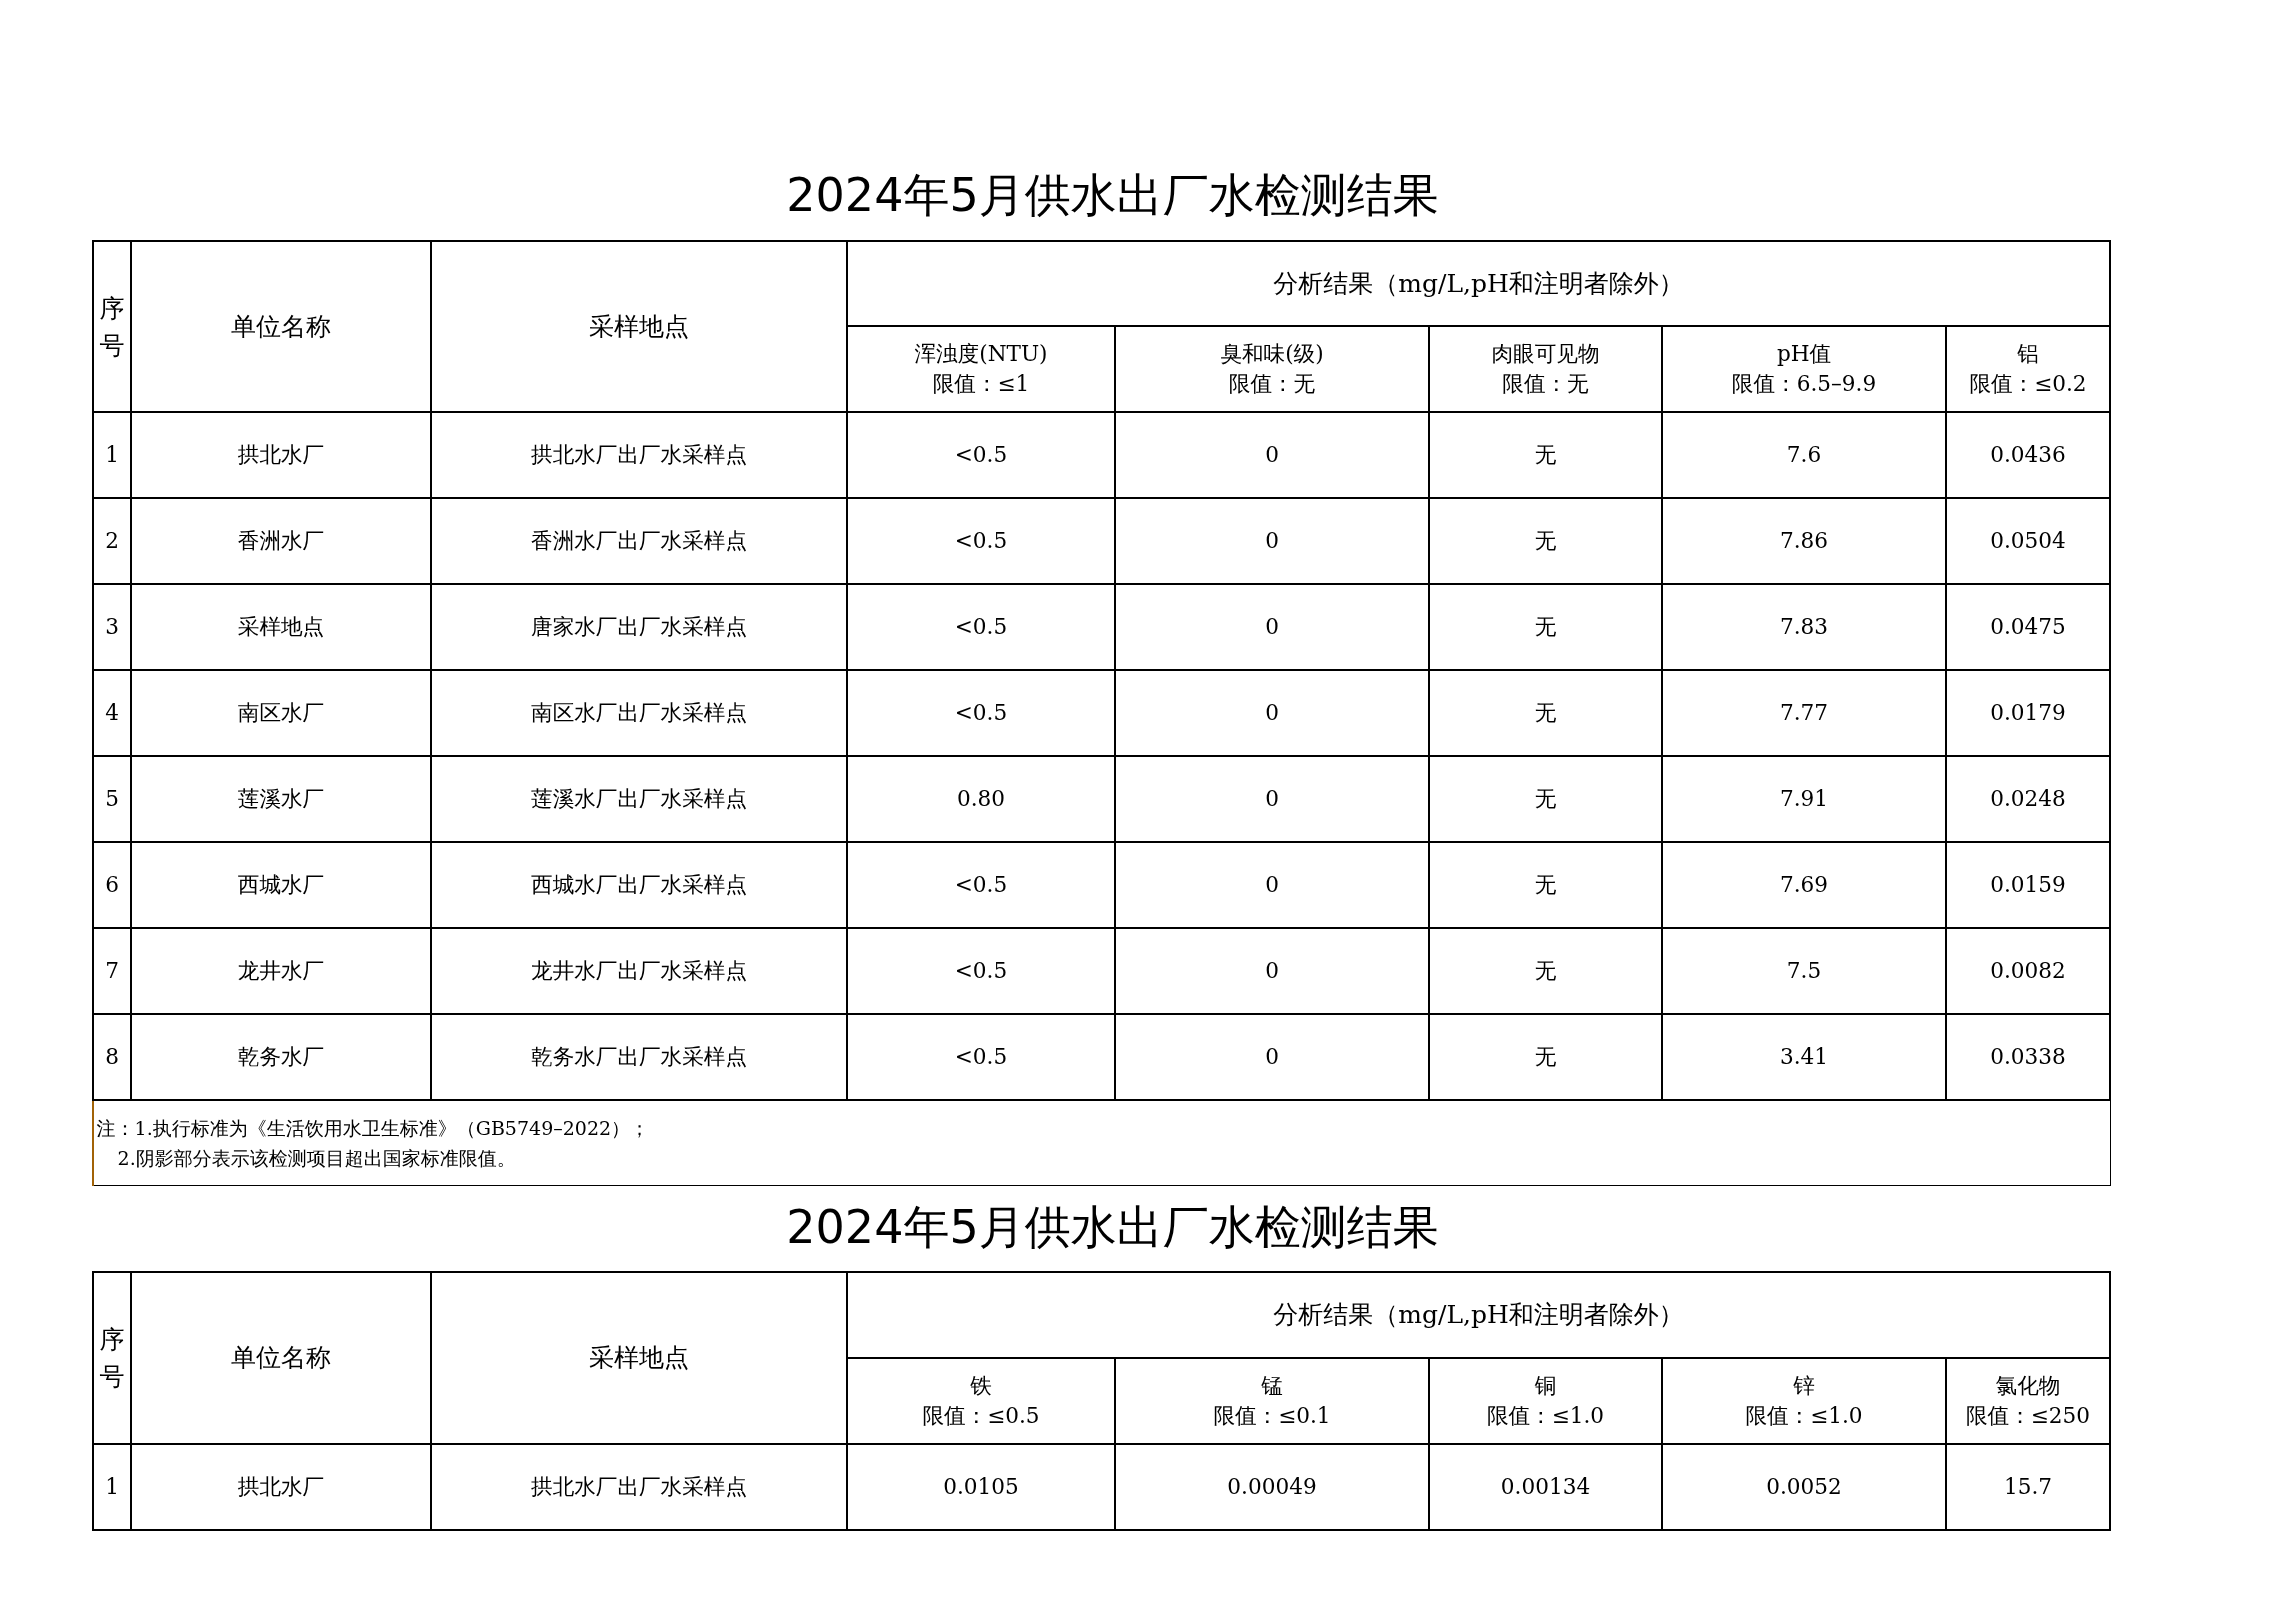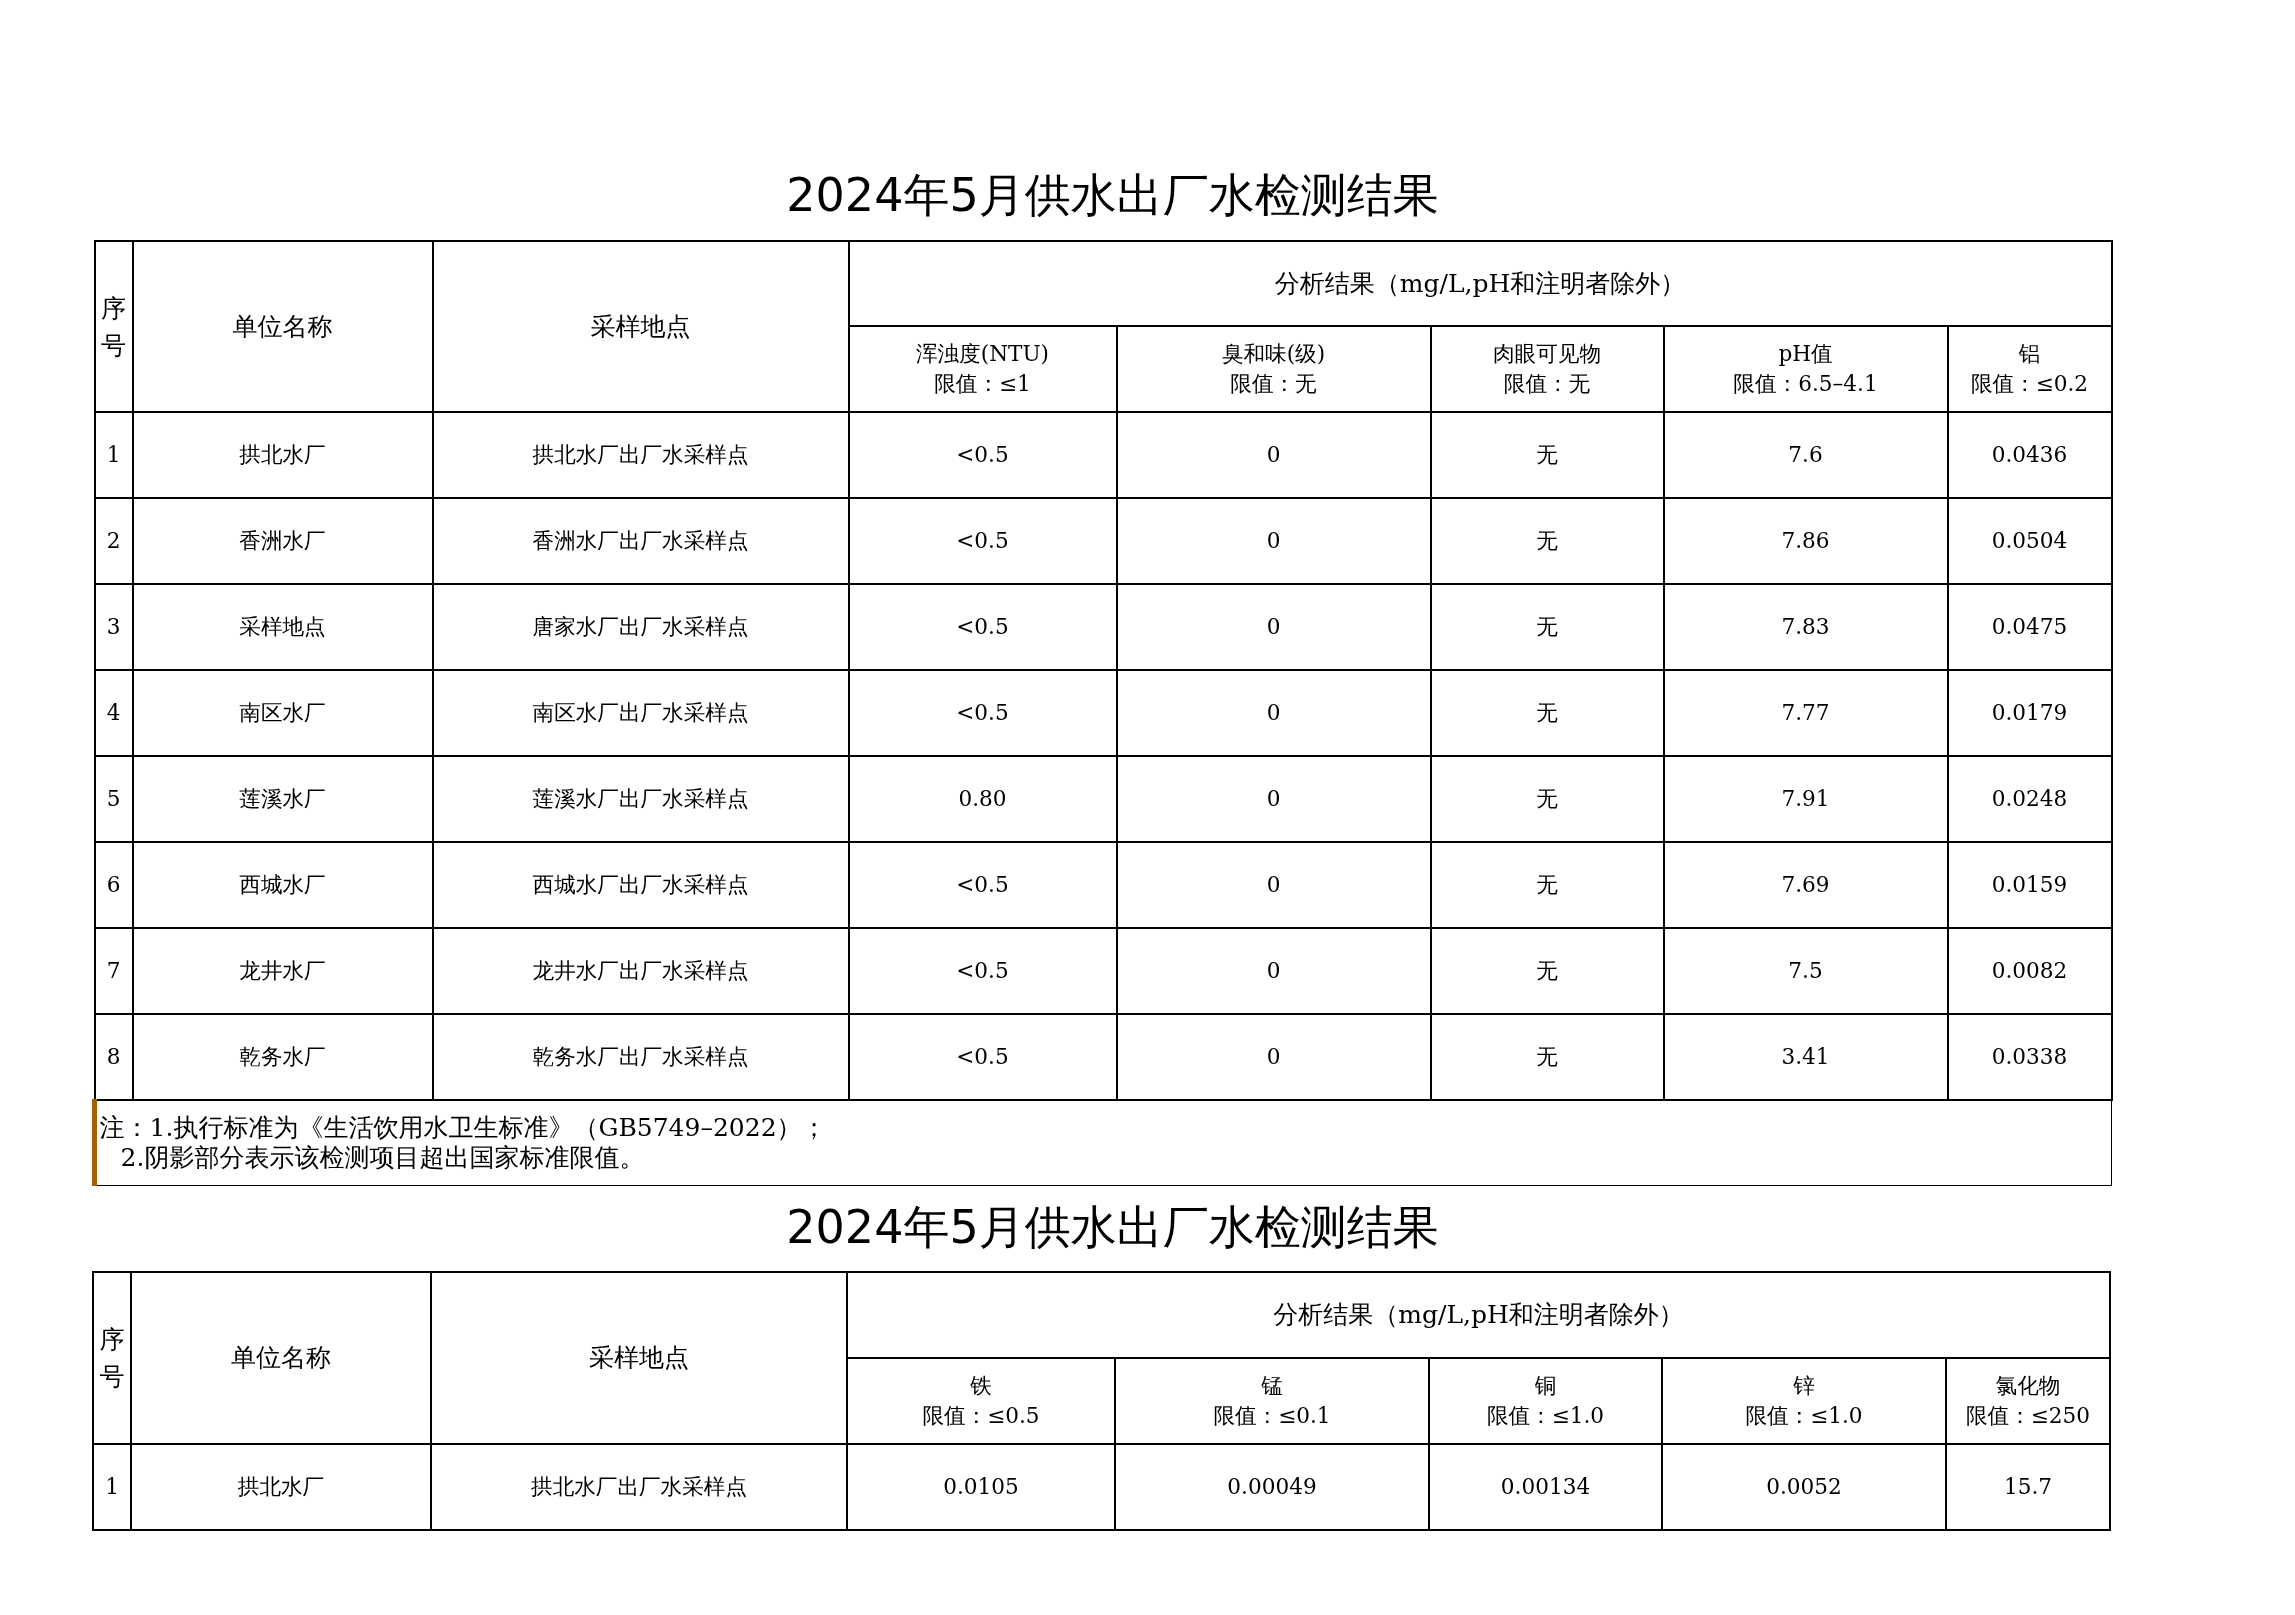--- a/index.html
+++ b/index.html
@@ -5,21 +5,21 @@
   html, body { margin:0; padding:0; background:#ffffff; }
   body { width:2295px; height:1615px; position:relative; overflow:hidden;
          font-family:"DejaVu Serif","Liberation Serif",serif; color:#000; }
   .title { position:absolute; left:12px; width:2201px; text-align:center;
            font-size:46px; line-height:59px; font-family:"DejaVu Sans","Liberation Sans",sans-serif; }
   table { position:absolute; left:92px; border-collapse:collapse; table-layout:fixed; width:2016px; }
   td { border:2px solid #000; text-align:center; vertical-align:middle;
        font-size:21.6px; line-height:30px; padding:0; }
   td.seq { font-size:21.6px; }
   td.hdr-big { font-size:25px;margin-left:43px; }
-  .note-cell { text-align:left; font-size:25px; line-height:30px; padding:5.2px 0 5.2px 2.6px; border-left:5px solid #a16207; border-right:1px solid #000; border-bottom:1px solid #000;}
+  .note-cell { text-align:left; font-size:19px; line-height:30px; padding:5.2px 0 5.2px 2.6px; border-left:2px solid #a16207; border-right:1px solid #000; border-bottom:1px solid #000;}
   .note-line2 { padding-left:21px; display:block; }
   .vtxt { display:block; line-height:37px; font-size:25px; }
   td.seq-h { padding:0; }
 </style>
 </head>
 <body>
 
 <div class="title" style="top:166px;">2024年5月供水出厂水检测结果</div>
 
 <table style="top:240px;">
@@ -51,21 +51,21 @@
     <td>
           <div>臭和味(级)</div>
           <div>限值：无</div>
         </td>
     <td>
           <div>肉眼可见物</div>
           <div>限值：无</div>
         </td>
     <td>
           <div>pH值</div>
-          <div>限值：6.5–4.1</div>
+          <div>限值：6.5–9.9</div>
         </td>
     <td>
           <div>铝</div>
           <div>限值：≤0.2</div>
         </td>
   </tr>
   <tr style="height:86px">
     <td class="seq">1</td>
     <td>拱北水厂</td>
     <td>拱北水厂出厂水采样点</td>

